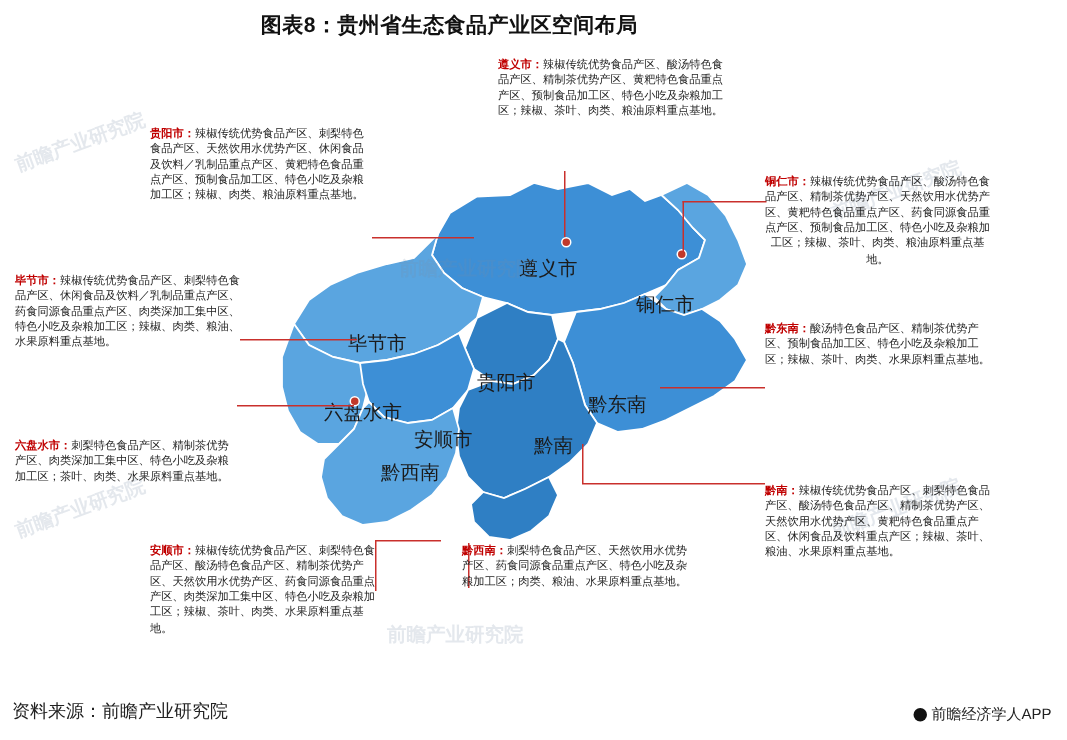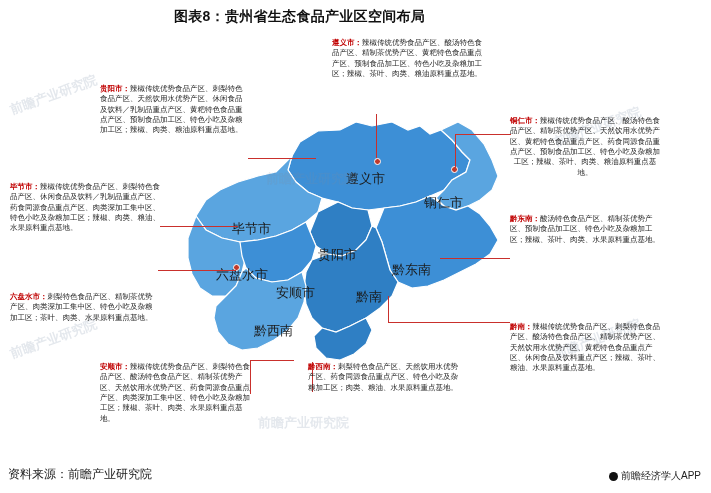--- a/index.html
+++ b/index.html
@@ -128,21 +128,21 @@
   </svg>
 
   <div class="lbl" style="left:346px; top:140px;">遵义市</div>
   <div class="lbl" style="left:424px; top:164px;">铜仁市</div>
   <div class="lbl" style="left:232px; top:190px;">毕节市</div>
   <div class="lbl" style="left:318px; top:216px;">贵阳市</div>
   <div class="lbl" style="left:392px; top:220px;margin-top:11px;">黔东南</div>
   <div class="lbl" style="left:216px; top:236px;">六盘水市</div>
   <div class="lbl" style="left:276px; top:254px;">安顺市</div>
   <div class="lbl" style="left:356px; top:258px;">黔南</div>
-  <div class="lbl" style="left:254px; top:292px;">黔西南</div>
+  <div class="lbl" style="left:254px; top:276px;">黔西南</div>
 
   <div class="citydot" style="left:374px; top:128px;"></div>
   <div class="citydot" style="left:451px; top:136px;"></div>
   <div class="citydot" style="left:233px; top:234px;"></div>
 
   <div class="line" style="left:376px; top:84px; width:1px; height:44px;"></div>
   <div class="line" style="left:248px; top:128px; width:68px; height:1px;"></div>
   <div class="line" style="left:455px; top:104px; width:56px; height:1px;"></div>
   <div class="line" style="left:455px; top:104px; width:1px; height:34px;"></div>
   <div class="line" style="left:160px; top:196px; width:78px; height:1px;"></div>

